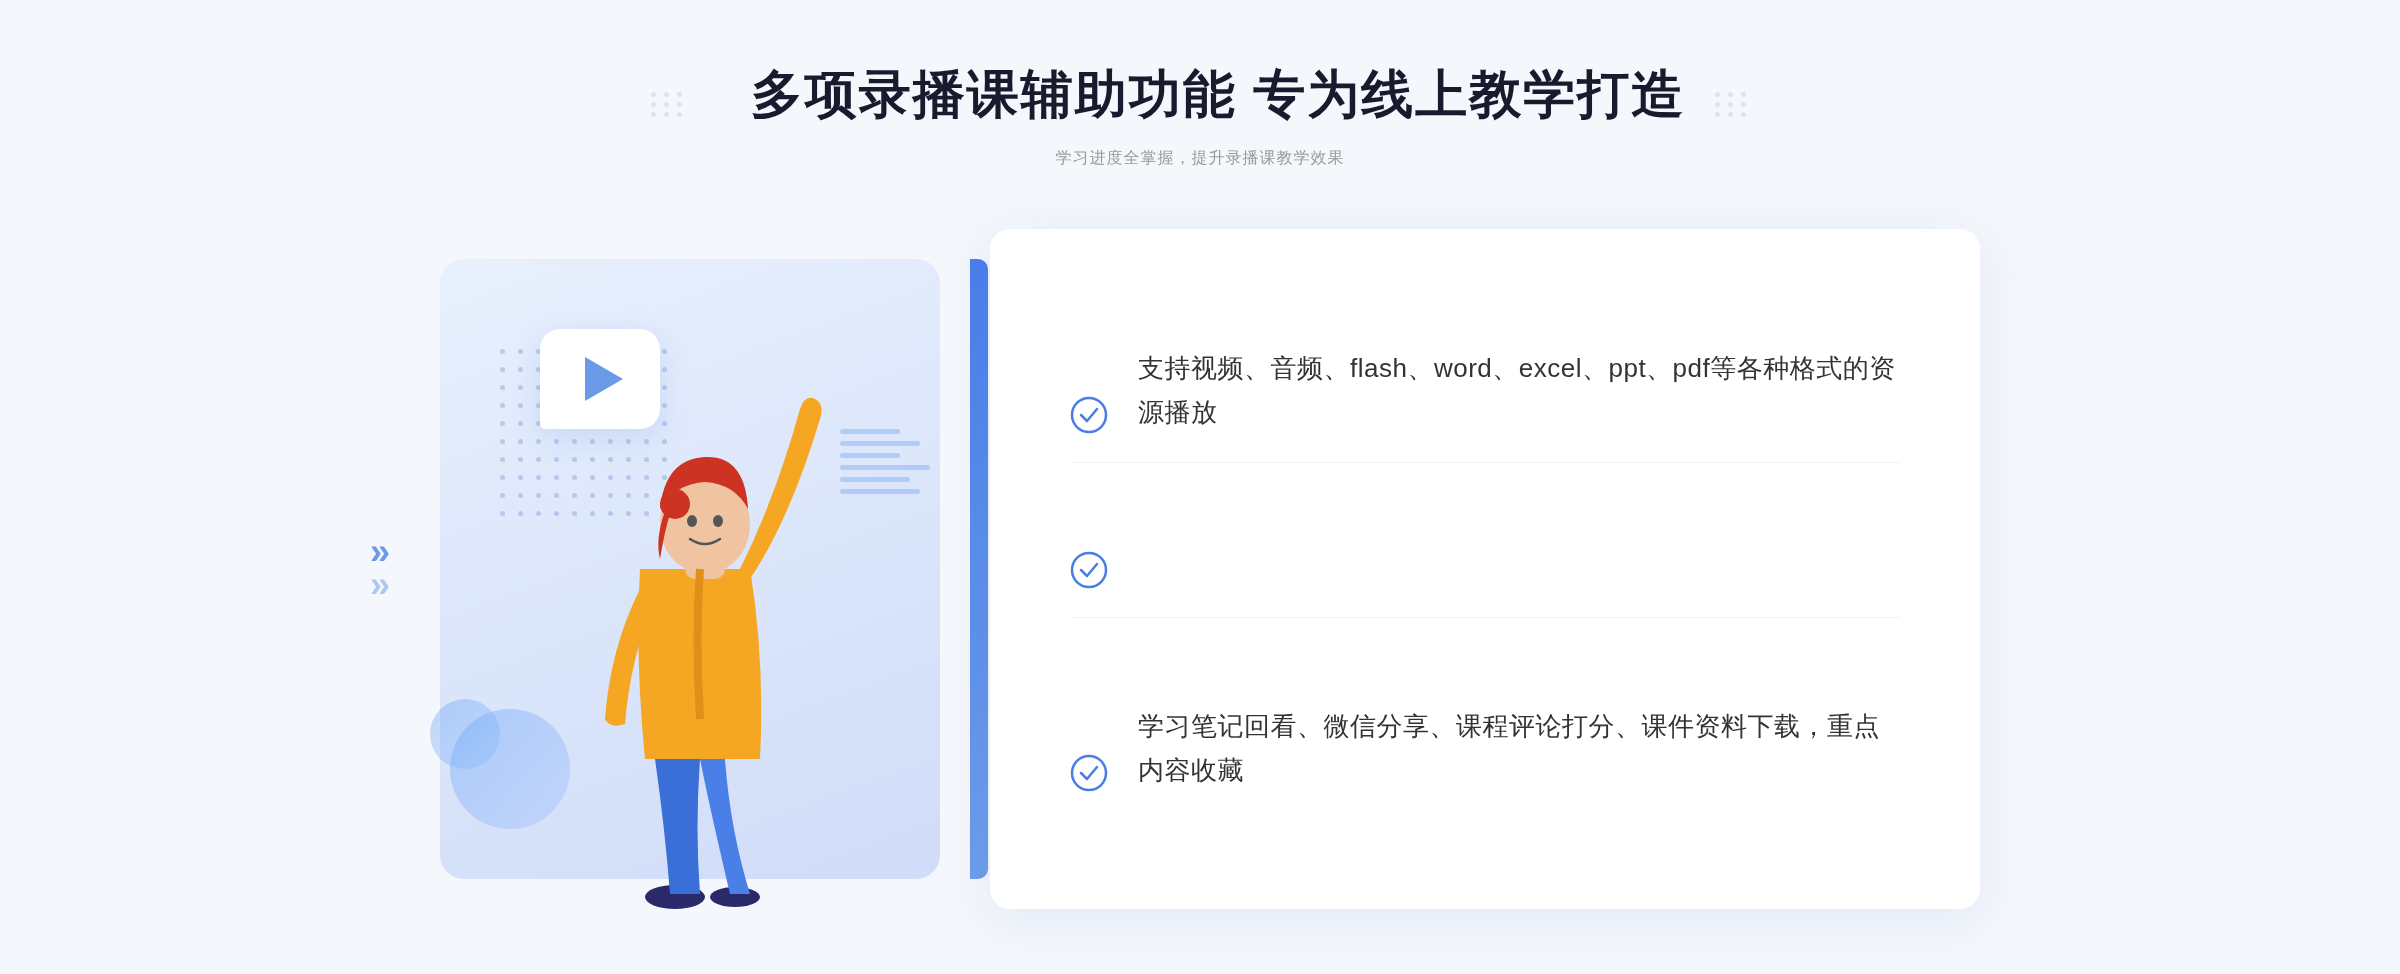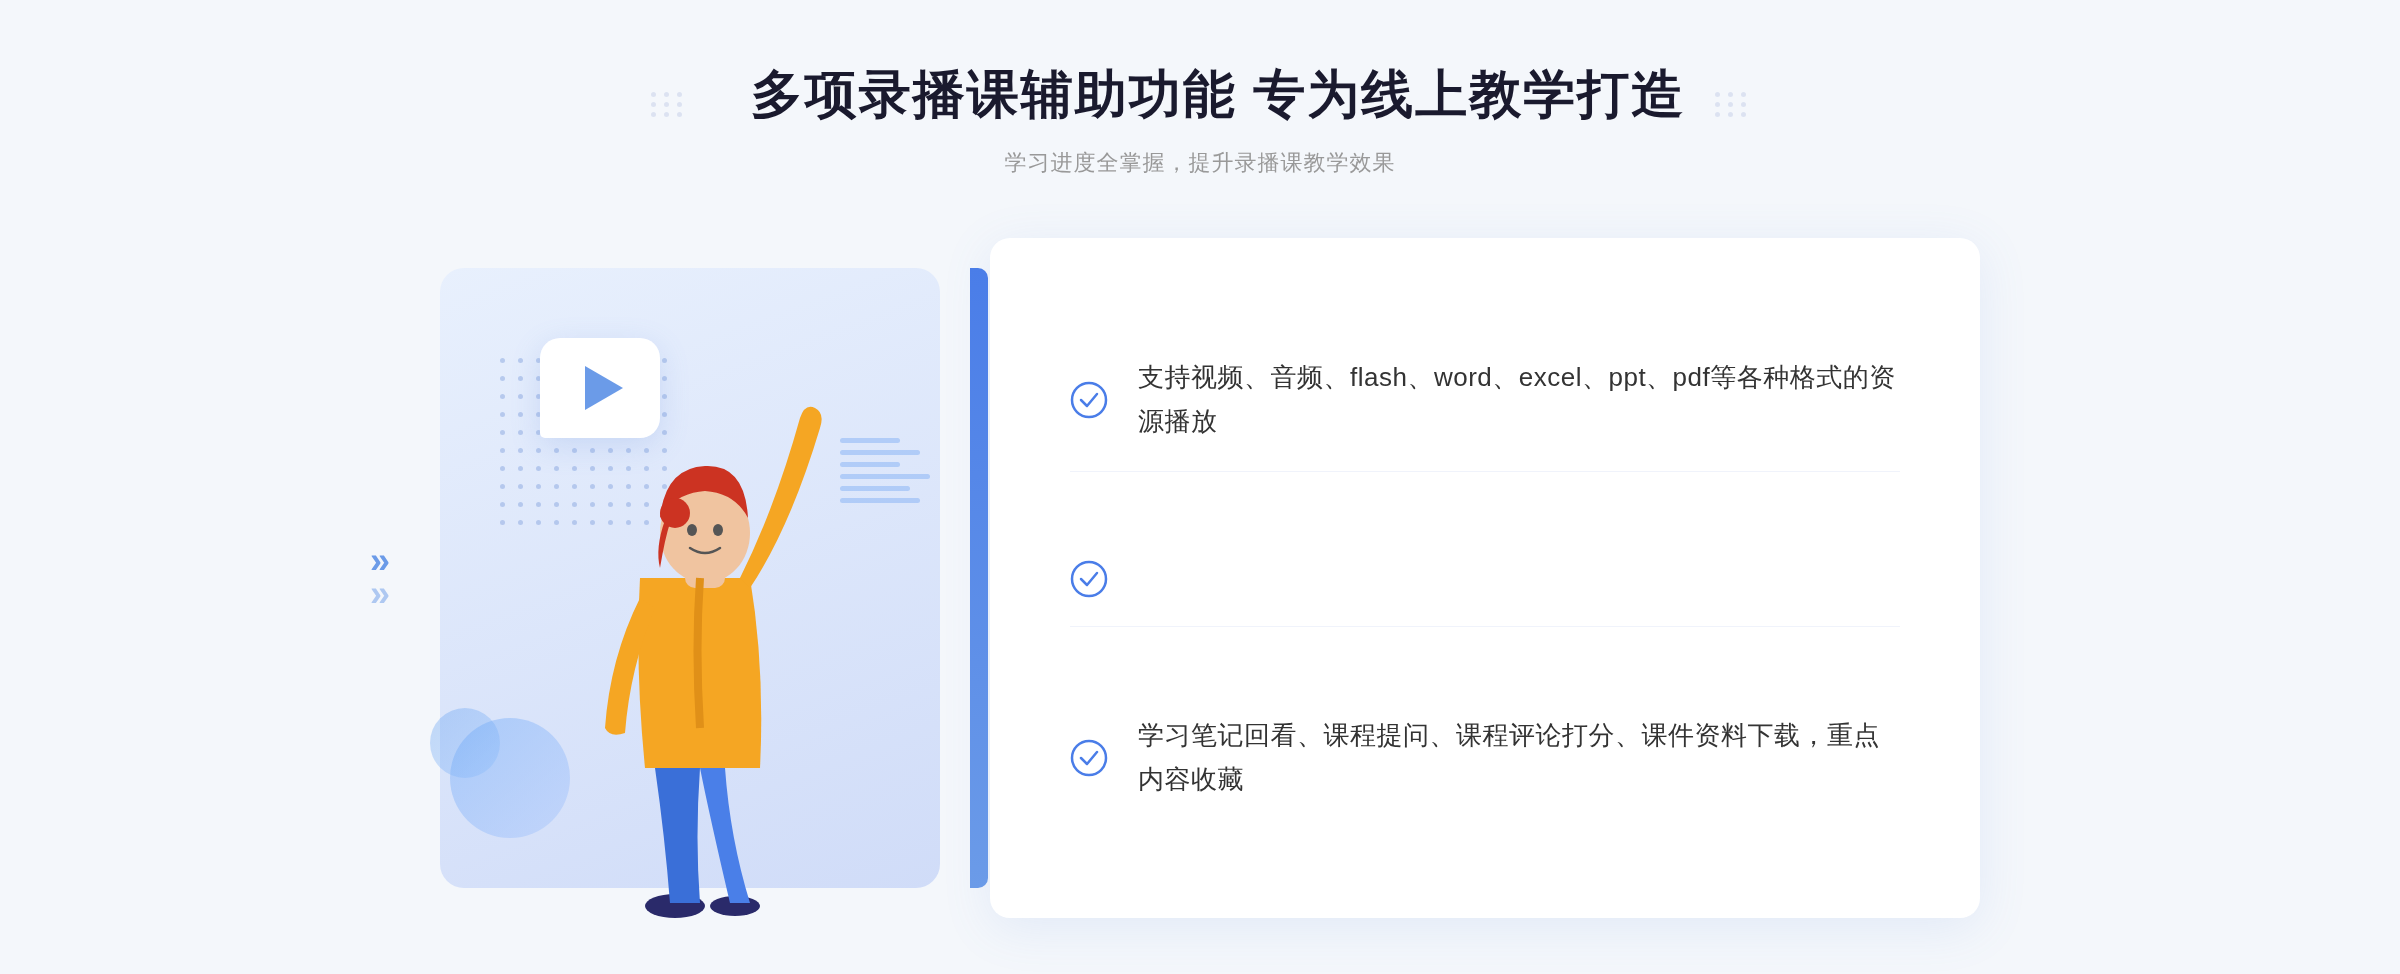--- a/index.html
+++ b/index.html
@@ -39,21 +39,21 @@
     .main-title {
       font-size: 52px;
       font-weight: 700;
       color: #1a1a2e;
       letter-spacing: 2px;
       margin-bottom: 18px;
       margin-left: 36px;
     }
 
     .sub-title {
-      font-size: 22px;
+      font-size: 16px;
       color: #999;
       letter-spacing: 1px;
     }
 
     .content-wrapper {
       display: flex;
       align-items: stretch;
       width: 1560px;
       min-height: 680px;
       position: relative;
@@ -186,21 +186,21 @@
       padding: 60px 80px;
       box-shadow: 0 10px 50px rgba(100,140,220,0.12);
       display: flex;
       flex-direction: column;
       justify-content: space-around;
       margin-left: 10px;
     }
 
     .feature-item {
       display: flex;
-      align-items: center;
+      align-items: flex-end;
       gap: 30px;
       padding: 28px 0;
       border-bottom: 1px solid #f0f3fb;
     }
     .feature-item:last-child {
       border-bottom: none;
     }
 
     .check-icon {
       flex-shrink: 0;
@@ -443,20 +443,20 @@
         </div>
       </div>
 
       <div class="feature-item">
         <div class="check-icon">
           <svg viewBox="0 0 38 38" fill="none">
             <circle cx="19" cy="19" r="17" stroke="#4a7de8" stroke-width="2.5"></circle>
             <path d="M11 19 L17 25 L27 13" stroke="#4a7de8" stroke-width="2.5" stroke-linecap="round" stroke-linejoin="round"></path>
           </svg>
         </div>
-        <span class="feature-text">学习笔记回看、课程提问、课程评论打分、课件资料下载，重点内容收藏</span>
+        <span class="feature-text">学习笔记回看、微信分享、课程评论打分、课件资料下载，重点内容收藏</span>
       </div>
 
 
     </div>
 
   </div>
 </div>
 
 </body></html>

